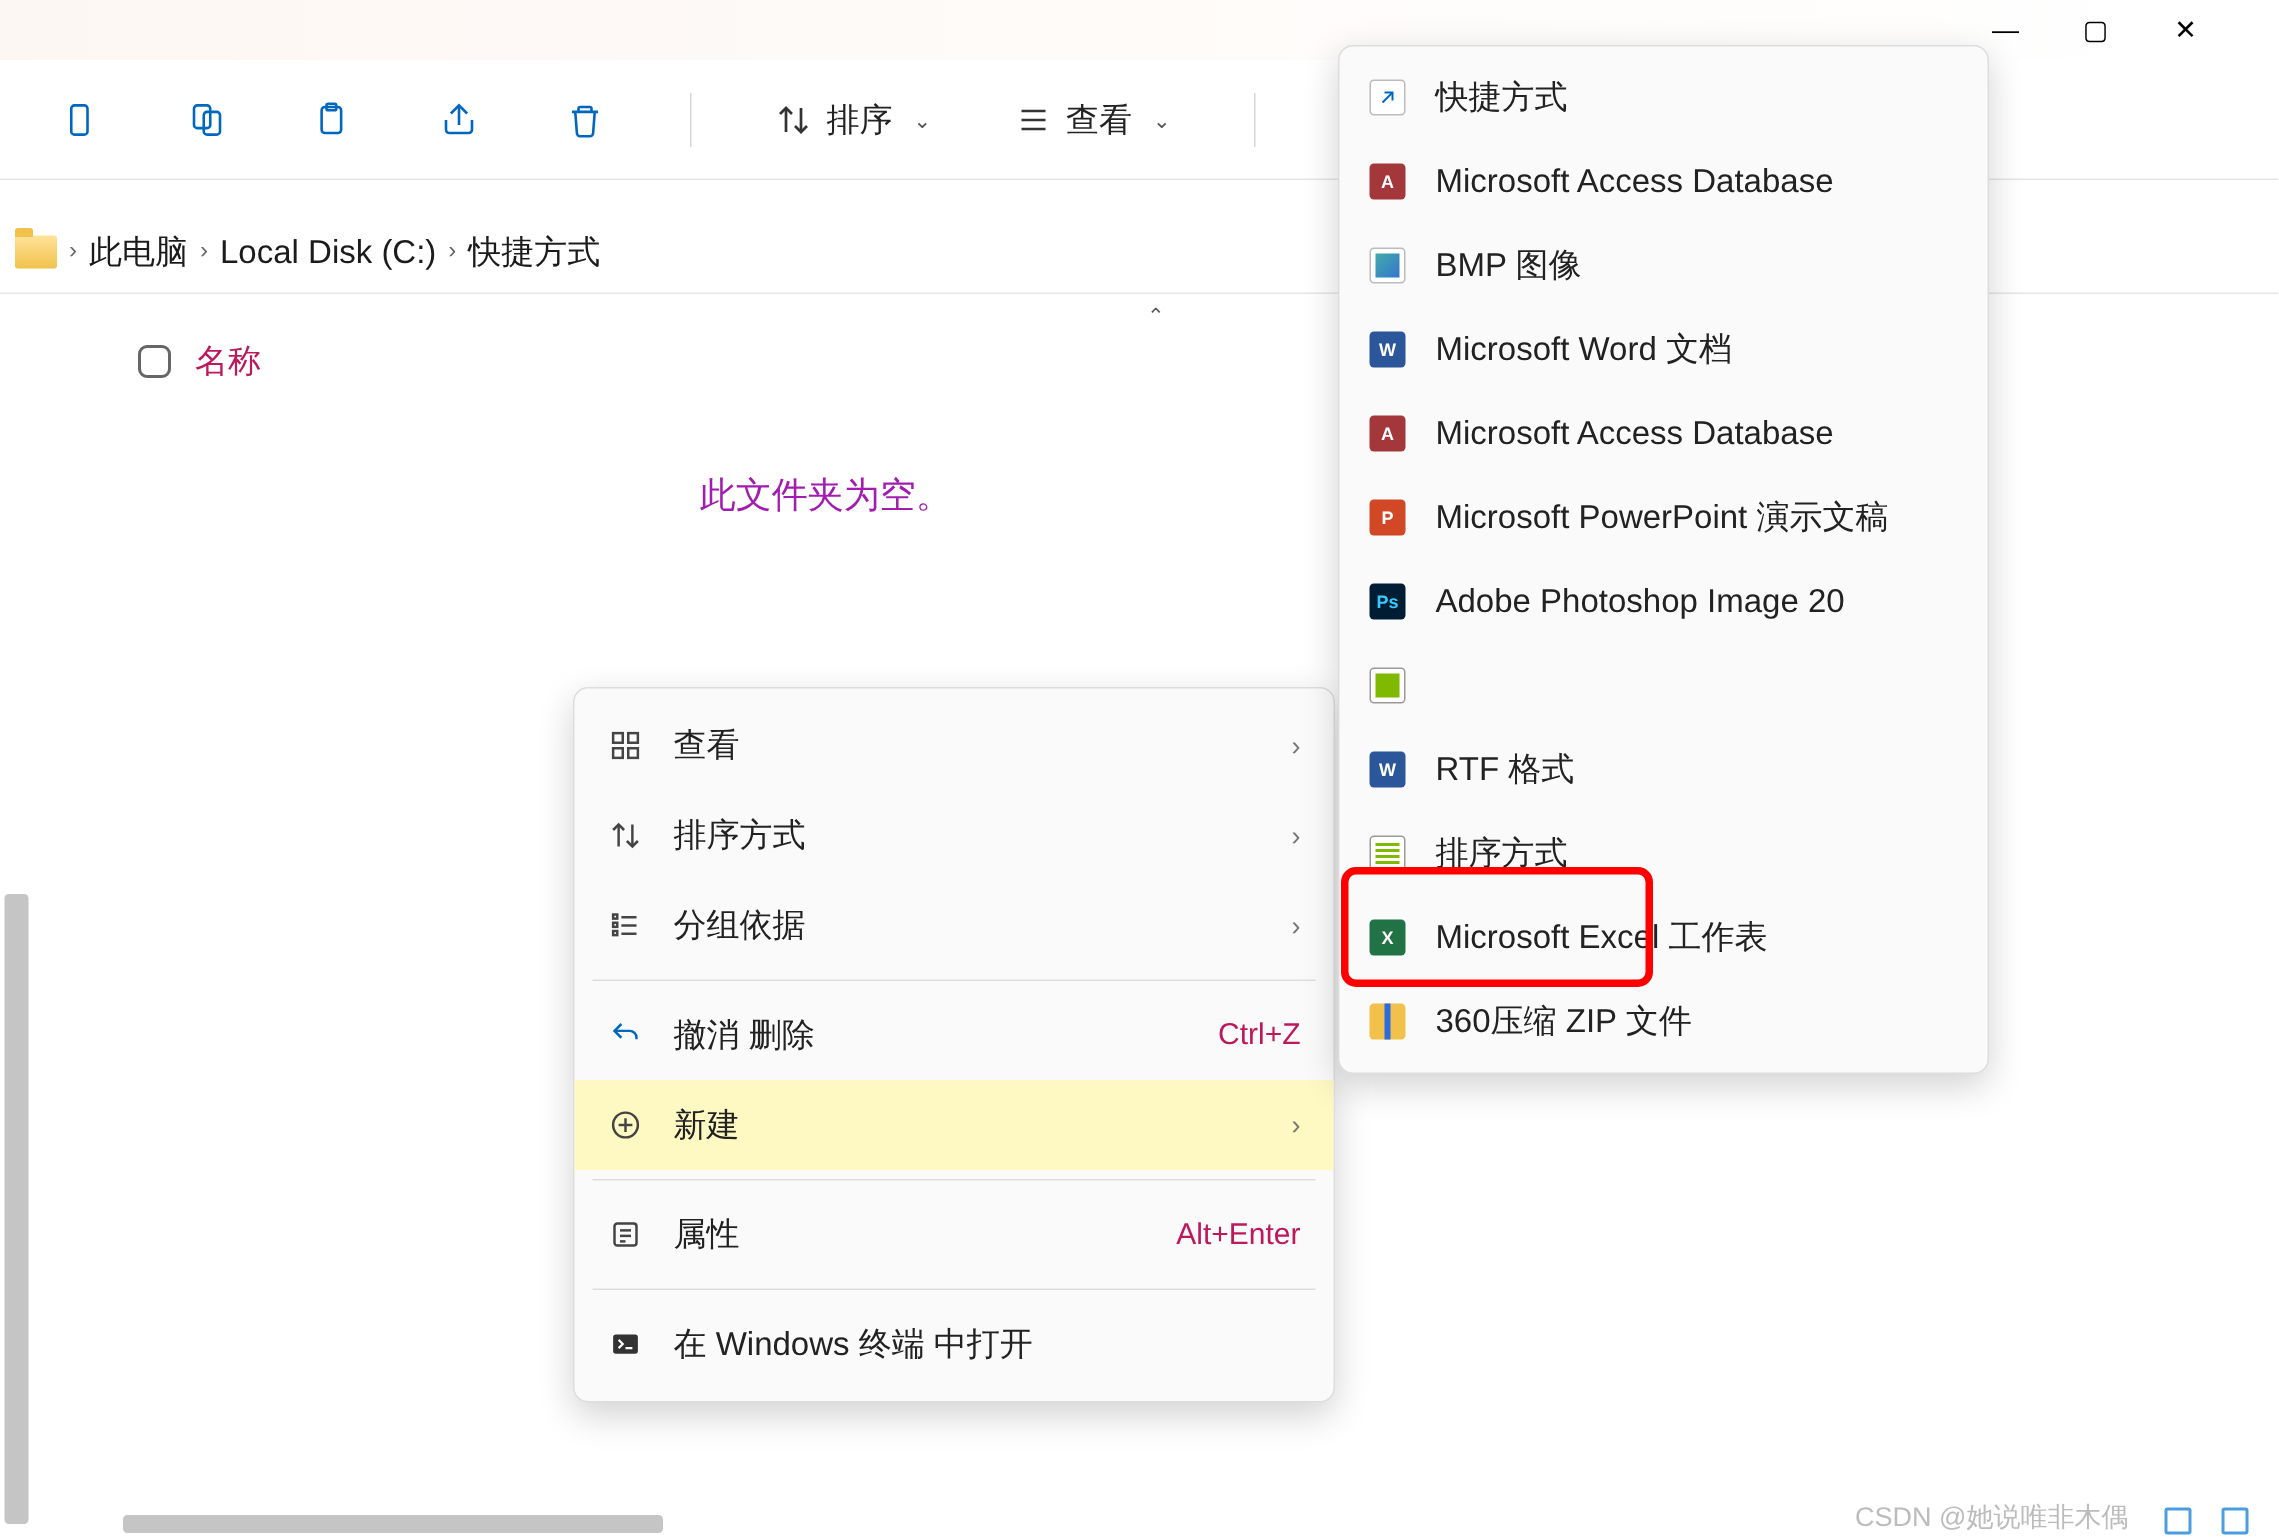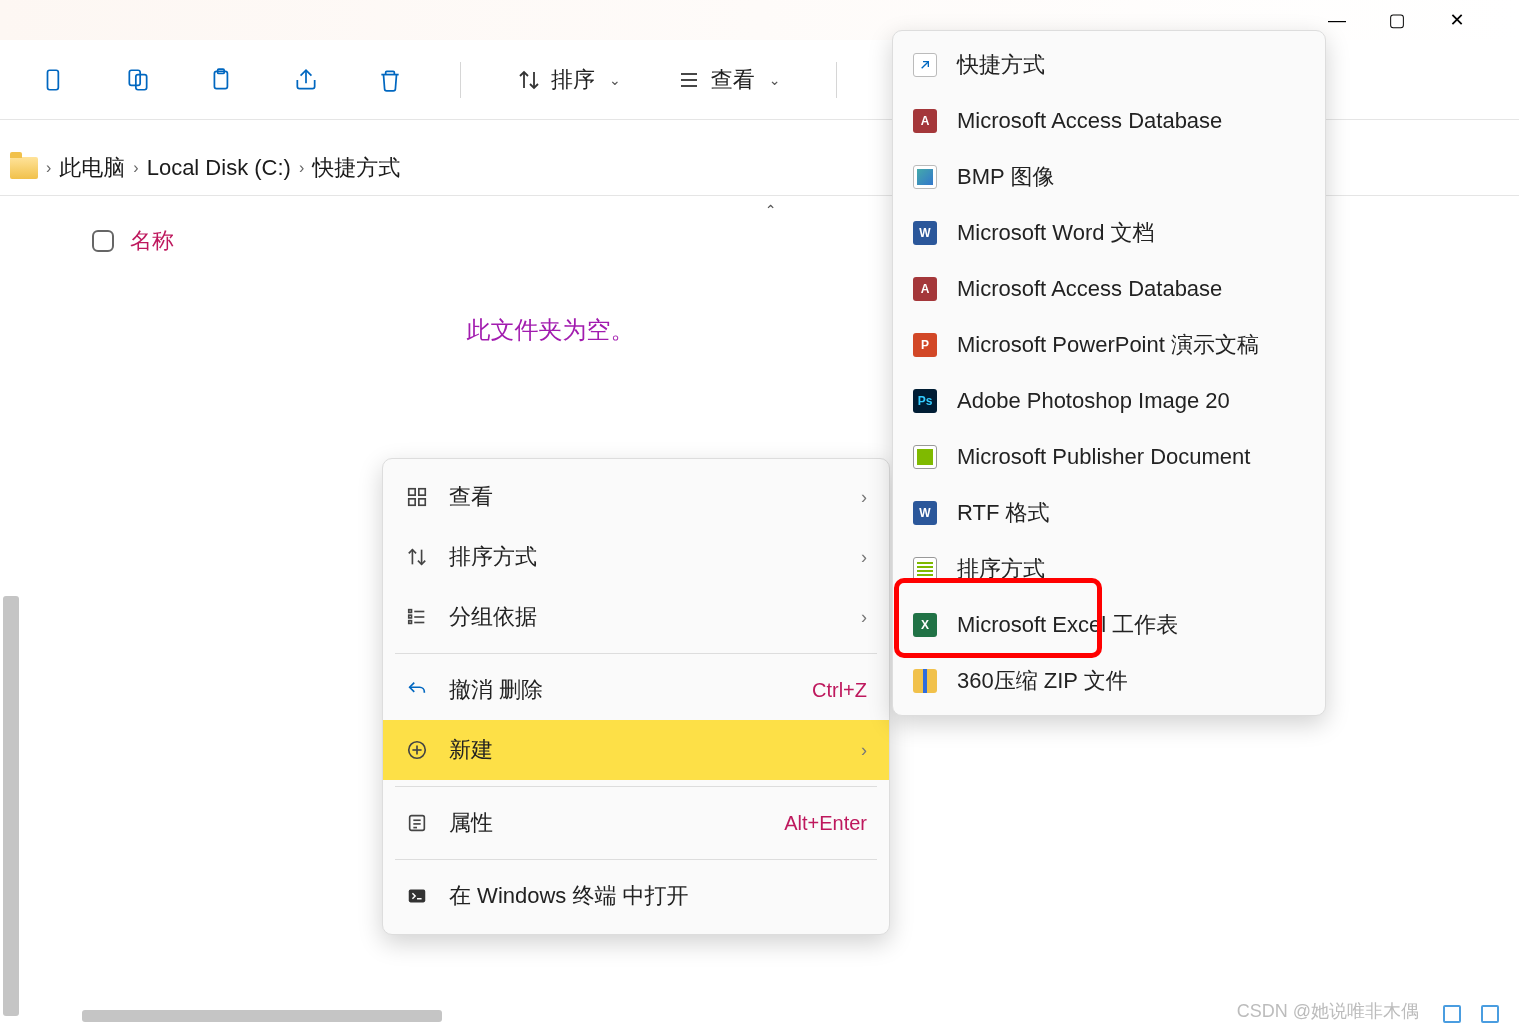--- a/index.html
+++ b/index.html
@@ -104,21 +104,21 @@
   border-radius: 10px;
   box-shadow: 0 8px 24px rgba(0,0,0,0.18);
   padding: 8px 0;
 }
 .ctx-item {
   display: flex; align-items: center;
   height: 60px; padding: 0 22px;
   font-size: 22px; color: #222;
   gap: 20px;
 }
-.ctx-item.hover { background: #fde047; }
+.ctx-item.hover { background: #fef9c3; }
 .ctx-item.last-visible { border-bottom: none; justify-content: space-between; }
 .ctx-icon { width: 24px; height: 24px; display:flex; align-items:center; justify-content:center; color:#444; }
 .ctx-label { flex: 1; }
 .ctx-arrow { color: #777; font-size: 18px; }
 .ctx-shortcut { color: #be185d; font-size: 20px; }
 .ctx-sep { height: 1px; background: #ddd; margin: 6px 12px; }
 
 
 .new-menu {
   position: absolute;
@@ -394,21 +394,20 @@
   <div class="new-item">
       <div class="file-ico ico-ppt">P</div>
       <span>Microsoft PowerPoint 演示文稿</span>
     </div>
   <div class="new-item">
       <div class="file-ico ico-ps">Ps</div>
       <span>Adobe Photoshop Image 20</span>
     </div>
   <div class="new-item">
       <div class="file-ico ico-pub"></div>
-      <span>Microsoft Publisher Document</span>
     </div>
   <div class="new-item">
       <div class="file-ico ico-rtf">W</div>
       <span>RTF 格式</span>
     </div>
   <div class="new-item">
       <div class="file-ico ico-txt"></div>
       <span>排序方式</span>
     </div>
   <div class="new-item">

